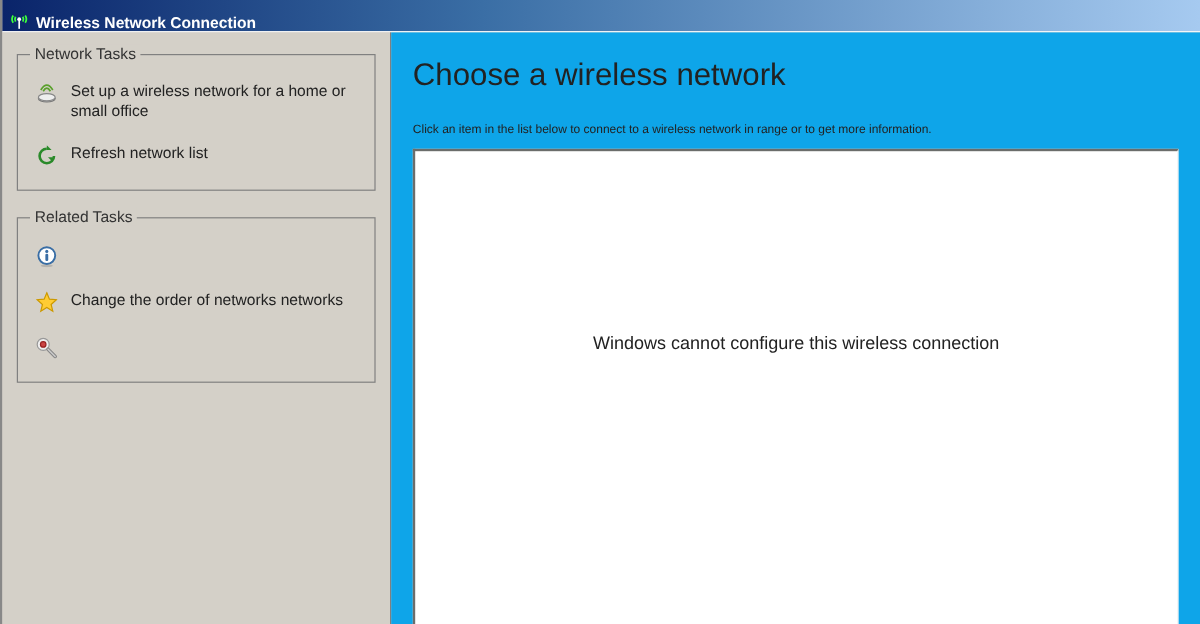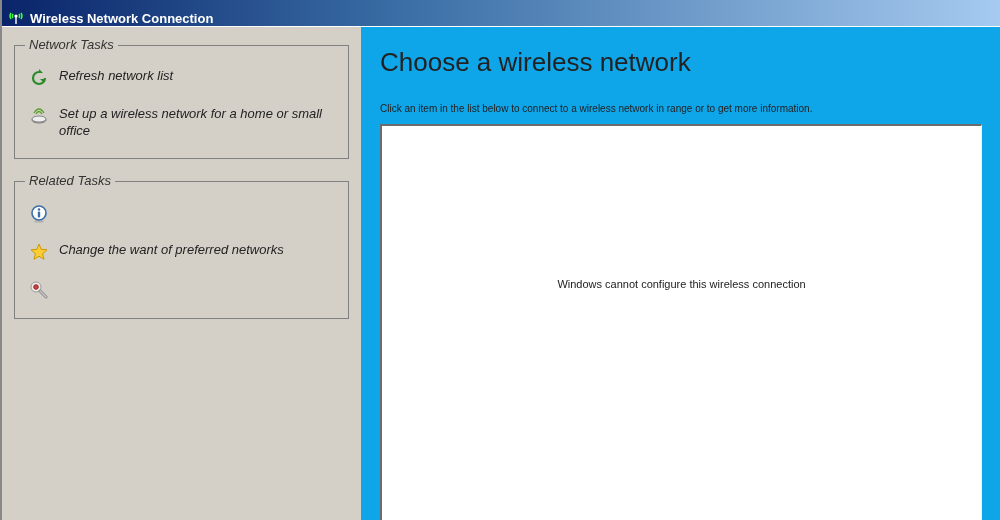--- a/index.html
+++ b/index.html
@@ -33,25 +33,24 @@
     margin-right: 6px;
     display: inline-flex;
     align-items: center;
   }
   .app-body {
     display: flex;
     height: calc(100% - 26px);
     border-top: 1px solid #fff;
   }
   .sidebar {
-    width: 360px;
+    width: 324px;
     padding: 18px 12px;
     background: #d4d0c8;
     border-right: 1px solid #808080;
-    font-style: italic;
   }
   .groupbox {
     border: 1px solid #808080;
     position: relative;
     padding: 22px 14px 14px 14px;
     margin-bottom: 22px;
     background: #d4d0c8;
   }
   .groupbox-label {
     position: absolute;
@@ -102,21 +101,21 @@
     line-height: 1.35;
   }
   .list-pane {
     background: #fff;
     border-top: 2px solid #6b6d6b;
     border-left: 2px solid #6b6d6b;
     border-right: 1px solid #f2f2f2;
     flex: 1;
     padding: 150px 20px 0 20px;
     text-align: center;
-    font-size: 11px;
+    font-size: 15px;
     color: #222;
     line-height: 1.5;
     overflow: hidden;
   }
   .list-pane p { margin: 0 0 14px 0; }
 </style>
 </head>
 <body>
 
 <div class="window">
@@ -136,39 +135,39 @@
 
   <div class="app-body">
     <aside class="sidebar">
 
       <div class="groupbox">
         <div class="groupbox-label">Network Tasks</div>
 
         <a class="task-item">
           <span class="task-icon">
             <svg width="18" height="18" viewBox="0 0 18 18">
-              <path d="M9 3 A6 6 0 1 0 15 9" stroke="#2a8a2a" stroke-width="2.2" fill="none"></path>
-              <polygon points="9,0 13,4 9,4" fill="#2a8a2a"></polygon>
-              <polygon points="14,14 10,10 14,10" fill="#2a8a2a"></polygon>
-            </svg>
-          </span>
-          <span class="task-text">Refresh network list</span>
-        </a>
-
-        <a class="task-item">
-          <span class="task-icon">
-            <svg width="18" height="18" viewBox="0 0 18 18">
               <path d="M4 6 Q9 -2 14 6" stroke="#5aa02c" stroke-width="1.4" fill="none"></path>
               <path d="M6 7 Q9 2 12 7" stroke="#5aa02c" stroke-width="1.4" fill="none"></path>
               <ellipse cx="9" cy="13" rx="7" ry="3" fill="#bbb" stroke="#777"></ellipse>
               <ellipse cx="9" cy="12" rx="7" ry="3" fill="#eee" stroke="#888"></ellipse>
             </svg>
           </span>
           <span class="task-text">Set up a wireless network for a home or small office</span>
         </a>
+
+        <a class="task-item">
+          <span class="task-icon">
+            <svg width="18" height="18" viewBox="0 0 18 18">
+              <path d="M9 3 A6 6 0 1 0 15 9" stroke="#2a8a2a" stroke-width="2.2" fill="none"></path>
+              <polygon points="9,0 13,4 9,4" fill="#2a8a2a"></polygon>
+              <polygon points="14,14 10,10 14,10" fill="#2a8a2a"></polygon>
+            </svg>
+          </span>
+          <span class="task-text">Refresh network list</span>
+        </a>
       </div>
 
       <div class="groupbox">
         <div class="groupbox-label">Related Tasks</div>
 
         <a class="task-item">
           <span class="task-icon">
             <svg width="18" height="18" viewBox="0 0 18 18">
               <ellipse cx="9" cy="16.5" rx="5" ry="1.2" fill="#888" opacity="0.4"></ellipse>
               <circle cx="9" cy="8" r="7" fill="#fff" stroke="#3a6ea5" stroke-width="1.6"></circle>
@@ -177,21 +176,21 @@
             </svg>
           </span>
         </a>
 
         <a class="task-item">
           <span class="task-icon">
             <svg width="18" height="18" viewBox="0 0 18 18">
               <polygon points="9,1 11.2,6.3 17,6.8 12.6,10.7 14,16.3 9,13.2 4,16.3 5.4,10.7 1,6.8 6.8,6.3" fill="#ffcc33" stroke="#cc9900" stroke-width="1"></polygon>
             </svg>
           </span>
-          <span class="task-text">Change the want of preferred networks</span>
+          <span class="task-text">Change the order of networks networks</span>
         </a>
 
         <a class="task-item">
           <span class="task-icon">
             <svg width="18" height="18" viewBox="0 0 18 18">
               <circle cx="6" cy="6" r="5" fill="#eee" stroke="#999"></circle>
               <circle cx="6" cy="6" r="2.3" fill="#c44" stroke="#922"></circle>
               <path d="M10 10 L16 16" stroke="#888" stroke-width="3" stroke-linecap="round"></path>
               <path d="M10 10 L16 16" stroke="#ccc" stroke-width="1.2" stroke-linecap="round"></path>
             </svg>

